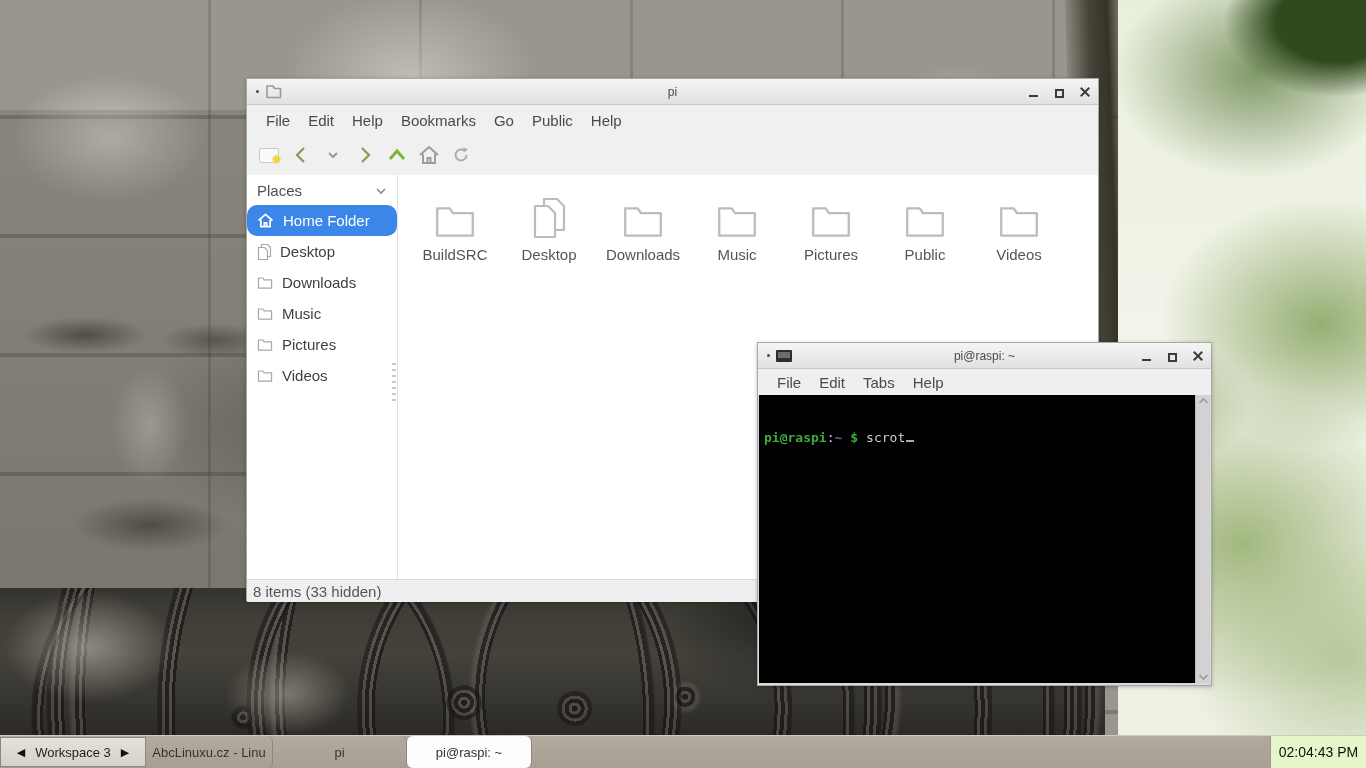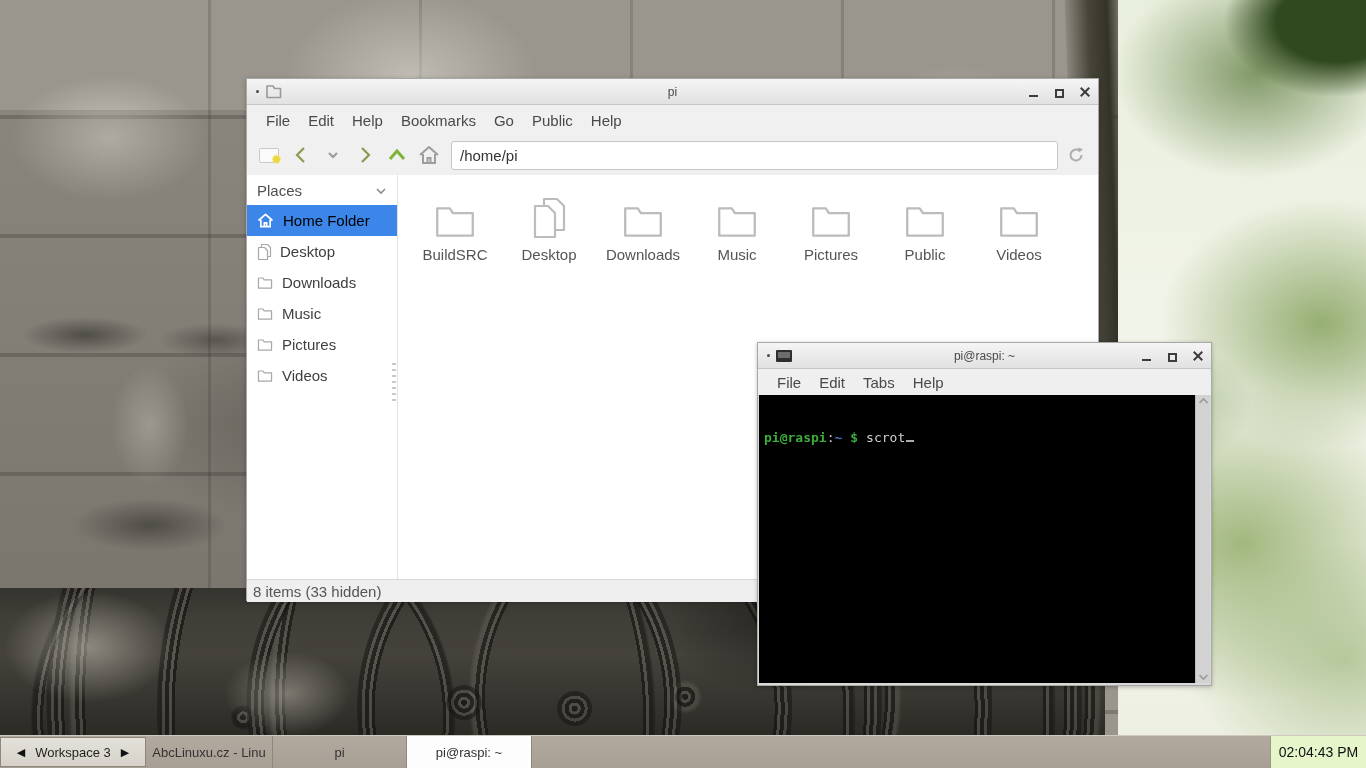--- a/index.html
+++ b/index.html
@@ -75,21 +75,21 @@
   .fm-toolbar { height:40px; display:flex; align-items:center; gap:4px; padding:0 8px; background:#f0f0f0; }
   .tb-btn { width:28px; height:28px; display:flex; align-items:center; justify-content:center; }
   .newtab-rect { width:20px; height:15px; border:1px solid #c9c9c9; border-radius:2px; background:#fafafa; position:relative; }
   .newtab-star { position:absolute; right:-4px; bottom:-4px; font-size:13px; line-height:13px; color:#ecd63b; text-shadow:0 0 2px #f6ee9c; }
   .path-entry { flex:1; height:29px; border:1px solid #c6c6c6; border-radius:3px; background:#fff; font-size:15px;
     color:#333; padding:0 8px; font-family:"Liberation Sans",sans-serif; margin-left:4px; }
   .fm-content { display:flex; height:404px; background:#fff; }
   .fm-sidebar { width:151px; border-right:1px solid #e2e2e2; background:#fff; position:relative; }
   .places-head { display:flex; align-items:center; justify-content:space-between; padding:7px 10px 6px 10px; font-size:15px; color:#4f4f4f; }
   .side-item { display:flex; align-items:center; gap:8px; height:31px; padding-left:9px; font-size:15px; color:#3f3f3f; }
-  .side-item.selected { background:var(--accent,#3b86e8); color:#000000; }
+  .side-item.selected { background:var(--accent,#3b86e8); color:#ffffff;border-radius:10px; }
   .side-handle { position:absolute; right:1px; top:188px; width:4px; height:40px;
     background:repeating-linear-gradient(180deg,#c9c9c9 0 2px, transparent 2px 6px); }
   .fm-files { flex:1; padding:13px 0 0 10px; display:flex; flex-wrap:wrap; align-content:flex-start; width:658px; }
   .file-item { width:94px; margin-bottom:8px; display:flex; flex-direction:column; align-items:center; }
   .file-icon-box { height:52px; display:flex; align-items:flex-end; justify-content:center; }
   .file-label { margin-top:5px; font-size:15px; color:#555; text-align:center; line-height:1.3; }
   .fm-status { height:23px; background:#efefef; border-top:1px solid #d8d8d8; font-size:15px; color:#555;
     display:flex; align-items:center; padding-left:6px; }
 
   
@@ -110,21 +110,21 @@
     align-items:center; justify-content:space-between; padding:2px 0; }
   .term-frame-bottom { height:3px; }
 
   
   .taskbar { position:absolute; left:0; top:735px; width:1366px; height:33px; z-index:30;
     background:linear-gradient(var(--taskbar-bg,#b3aa9f), #a89f94); border-top:1px solid #cfc8be; display:flex; align-items:stretch; }
   .ws-switcher { width:146px; margin:1px 0 1px 0; background:linear-gradient(#e4e1da,#d6d2ca); border:1px solid #8e877d;
     display:flex; align-items:center; justify-content:center; gap:10px; font-size:13px; color:#1f1f1f; }
   .ws-arrow { font-size:11px; color:#111; }
   .task-btn { display:flex; align-items:center; justify-content:center; font-size:13px; color:#333;
-    border-right:1px solid #8e877d; overflow:hidden; white-space:nowrap; }
+    border-right:1px solid #8e877d; overflow:hidden; white-space:nowrap;border-radius:6px; }
   .task-btn:first-of-type { border-left:1px solid #8e877d; }
   .task-btn.active { background:#fdfdfd; }
   .tb-spacer { flex:1; }
   .clock { width:96px; background:var(--clock-bg,#e7f5cb); border-left:1px solid #9a9a8a; display:flex;
     align-items:center; justify-content:center; font-size:14px; color:#111; }
 
   svg { display:block; }
 </style>
 </head>
 <body>
@@ -194,21 +194,20 @@
       <svg width="22" height="16" viewBox="0 0 22 16">
           <polyline points="4,12 11,4 18,12" fill="none" stroke="#7fb335" stroke-width="3"></polyline>
         </svg>
     </div>
     <div class="tb-btn">
       <svg width="24" height="22" viewBox="0 0 24 22">
         <path d="M3 11 L12 3 L21 11" fill="none" stroke="#9d9d9d" stroke-width="2" stroke-linejoin="round"></path>
         <path d="M6 10 V19 H18 V10 M10.5 19 v-5 h3 v5" fill="none" stroke="#9d9d9d" stroke-width="2"></path>
       </svg>
     </div>
-    <input class="path-entry" readonly="" value="/home/pi" style="">
     <div class="tb-btn">
       <svg width="18" height="18" viewBox="0 0 18 18">
         <path d="M14.5 9 a5.5 5.5 0 1 1 -2.2-4.4" fill="none" stroke="#adadad" stroke-width="2"></path>
         <polygon points="11,1.6 16,3.2 12,6.6" fill="#adadad"></polygon>
       </svg>
     </div>
   </div>
 
   <div class="fm-content">
     <div class="fm-sidebar">

